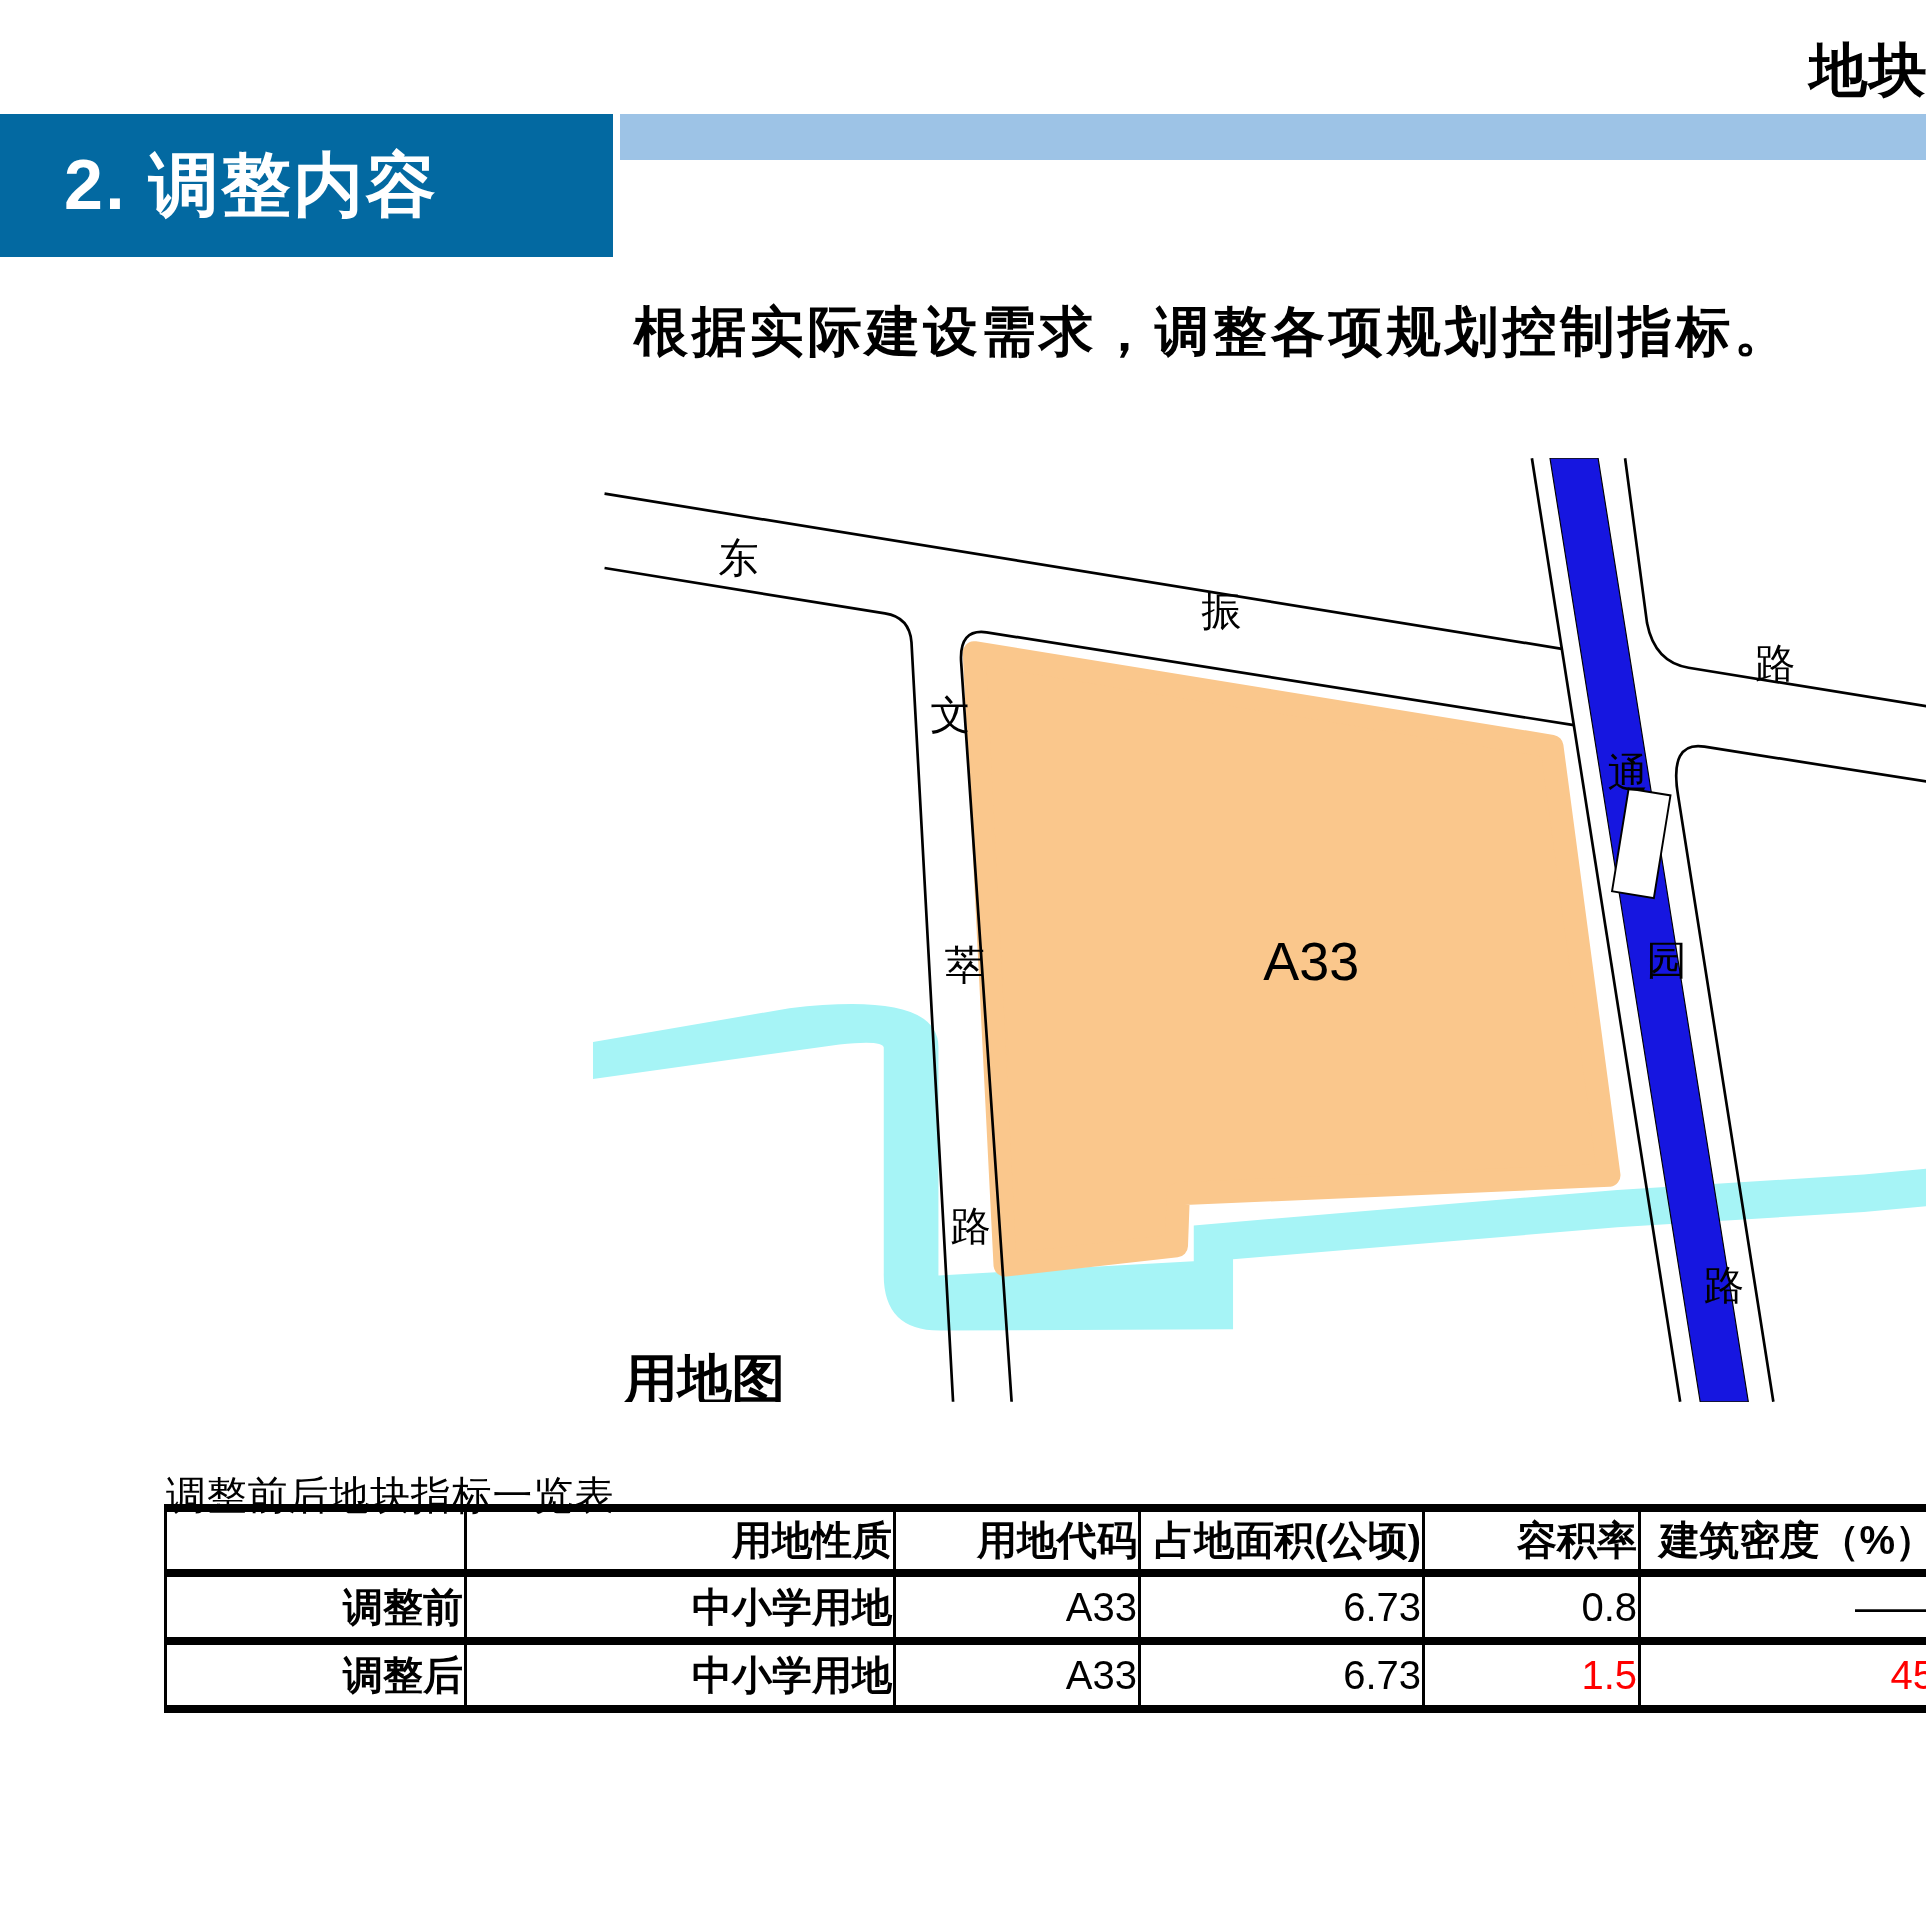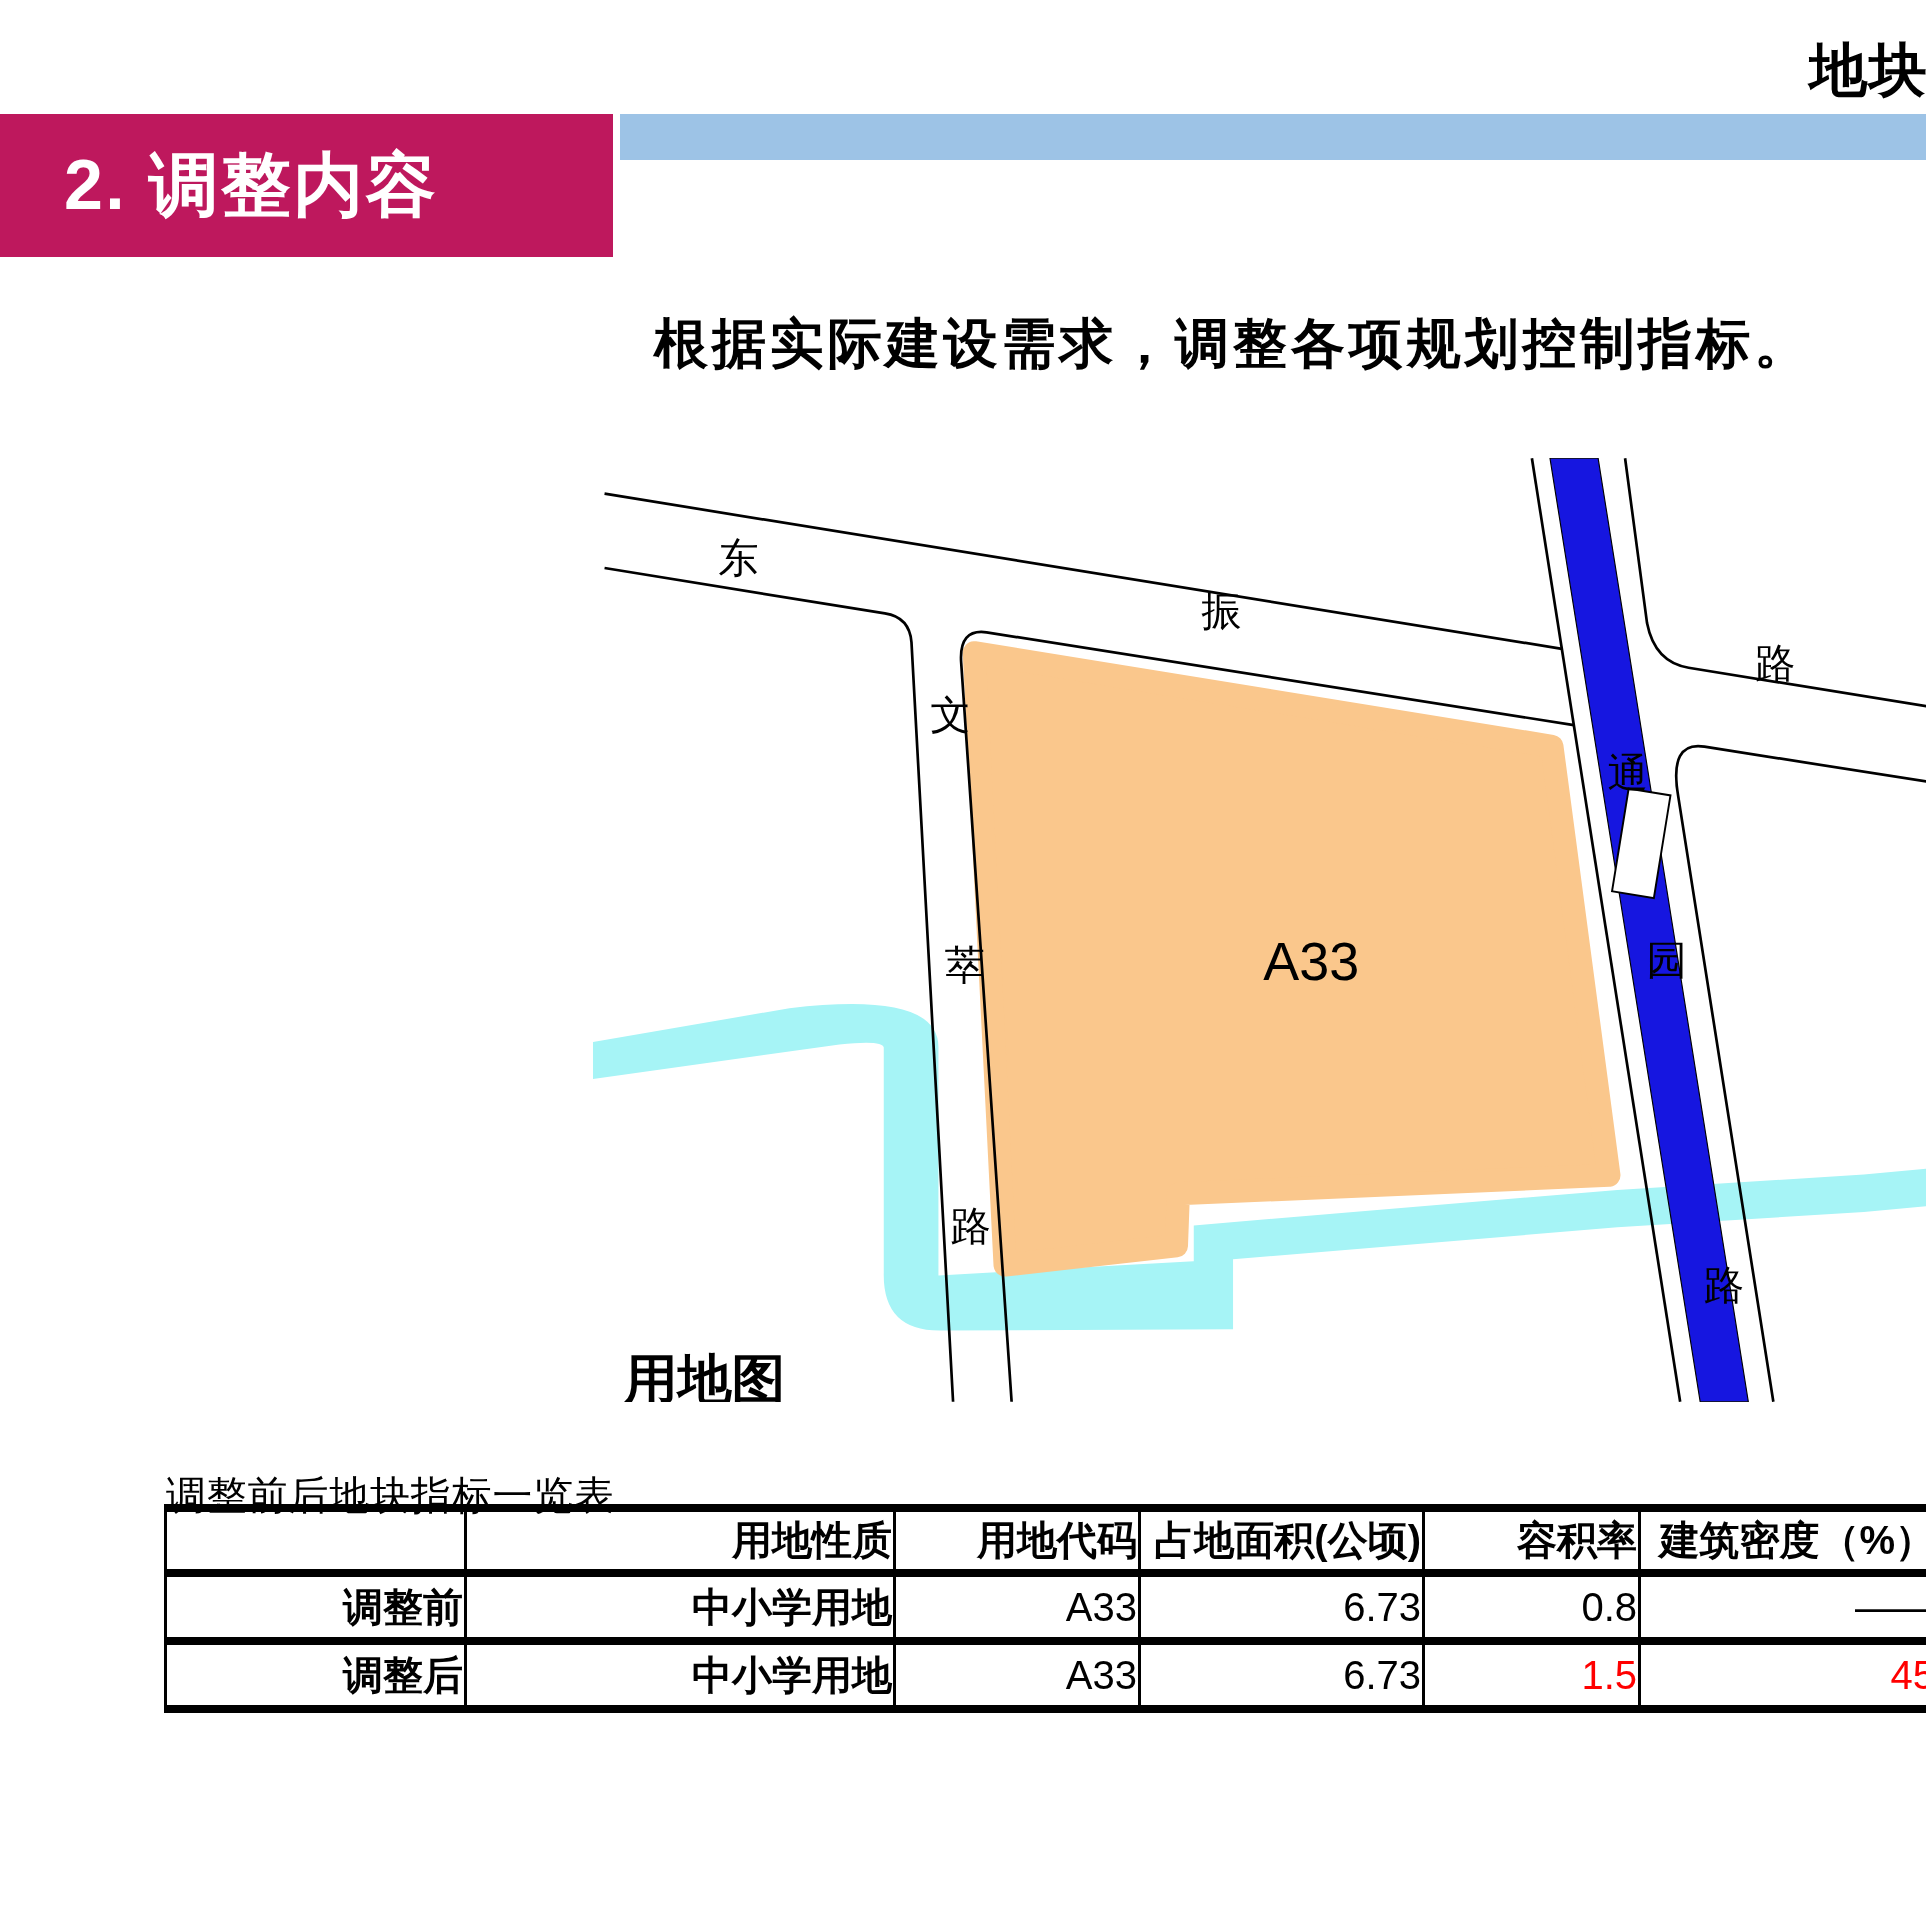--- a/index.html
+++ b/index.html
@@ -6,28 +6,28 @@
   #page{position:relative;width:2703px;height:1911px;background:#ffffff;overflow:hidden;
         font-family:"Liberation Sans","DejaVu Sans",sans-serif;color:#000;}
 
   
   .slide-title{position:absolute;top:32px;right:27px;font-size:58px;font-weight:bold;
                letter-spacing:1.5px;white-space:nowrap;}
 
   
   .banner-strip{position:absolute;left:0;top:114px;width:2703px;height:46px;background:#9DC3E6;}
   .banner-gap{position:absolute;left:613px;top:114px;width:7px;height:46px;background:#ffffff;}
-  .banner-box{position:absolute;left:0;top:114px;width:613px;height:143px;background:#be185d;
+  .banner-box{position:absolute;left:0;top:114px;width:613px;height:143px;background:#0369a1;
               display:flex;align-items:center;}
   .banner-box span{color:#ffffff;font-size:70px;font-weight:bold;padding-left:64px;
                    letter-spacing:2.3px;white-space:nowrap;}
 
   
-  .body-par{position:absolute;left:634px;top:308px;font-size:54px;font-weight:bold;
-            letter-spacing:3.9px;white-space:nowrap;margin-left:20px;}
+  .body-par{position:absolute;left:634px;top:296px;font-size:54px;font-weight:bold;
+            letter-spacing:3.9px;white-space:nowrap;}
 
   
   .map-wrap{position:absolute;left:593px;top:458px;width:1448px;height:944px;}
   .map-wrap svg{display:block;width:100%;height:100%;}
   .roadline{fill:none;stroke:#000;stroke-width:7;}
   .maplabel{font-family:"Liberation Serif","DejaVu Serif",serif;font-size:105px;fill:#000;}
   .biglabel{font-family:"Liberation Sans","DejaVu Sans",sans-serif;font-size:140px;fill:#000;}
 
   
   .tbl-title{position:absolute;left:166px;top:1468px;font-size:40px;font-weight:normal;

